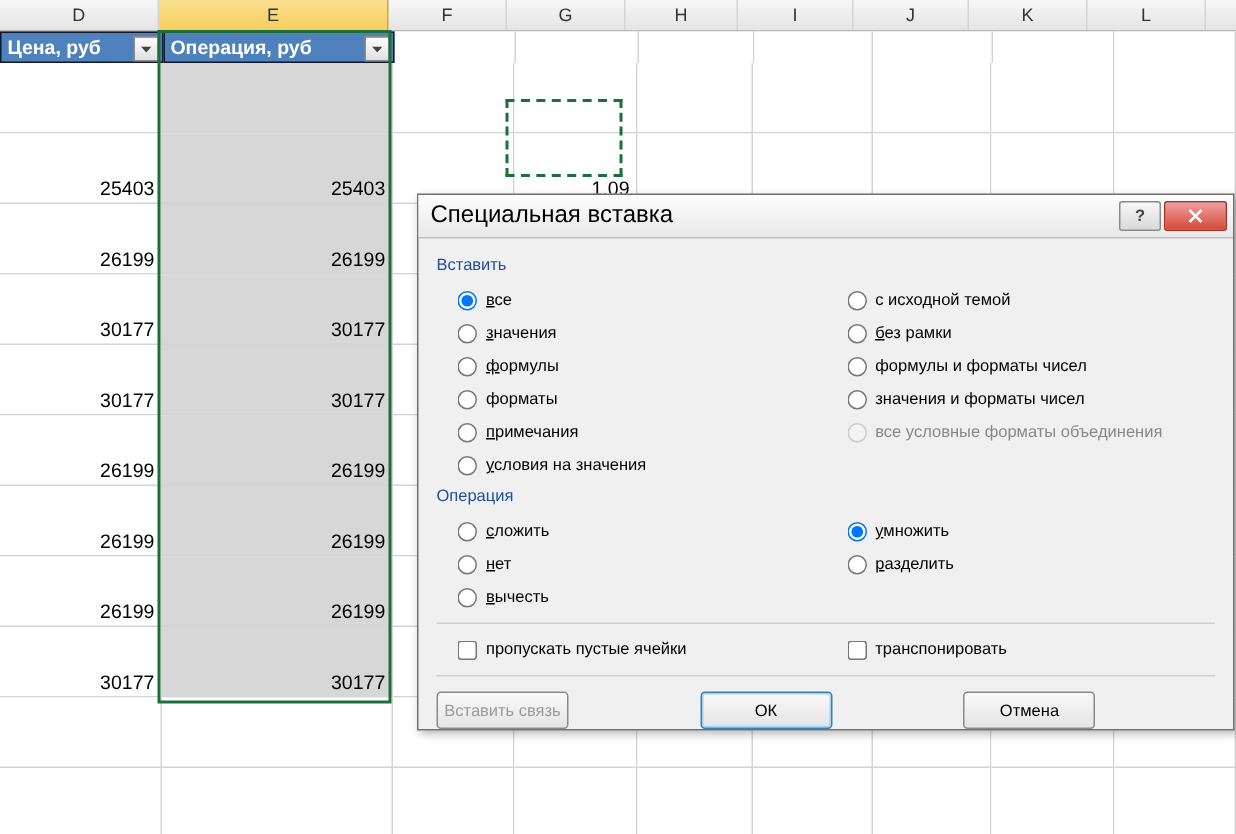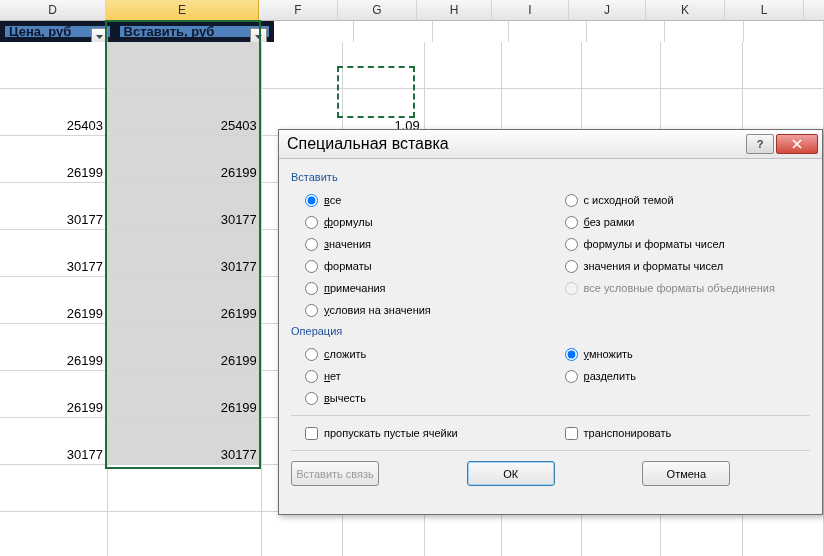--- a/index.html
+++ b/index.html
@@ -4,34 +4,34 @@
 <style>
 body{margin:0;font-family:"Segoe UI",Tahoma,sans-serif;font-size:11px;background:#fff;width:824px;height:556px;overflow:hidden;position:relative}
 .col-headers{display:flex;height:20px;background:linear-gradient(#f7f7f7,#e4e4e4);border-bottom:1px solid #b8b8b8}
 .col-h{text-align:center;line-height:20px;border-right:1px solid #d4d4d4;color:#333;font-size:12px}
 .col-h.sel{background:linear-gradient(#fae191,#f7cd5d);border-right:1px solid #d2a72f}
 .grid{position:relative}
 .row{display:flex;height:47px;position:relative}
 .row.hdr{height:21px}
 .cell{border-right:1px solid #d4d4d4;border-bottom:1px solid #d4d4d4;display:flex;align-items:flex-end;justify-content:flex-end;padding:0 4px 2px 0;background:#fff;font-size:13px;color:#000}
 .cell.sel{background:#d7d7d7}
-.table-hdr{background:#4f81bd!important;color:#0f172a;font-weight:bold;align-items:center;justify-content:flex-start;padding:0 0 0 4px;position:relative;border:5px solid #0f172a;font-size:13px}
+.table-hdr{background:#4f81bd!important;color:#ffffff;font-weight:bold;align-items:center;justify-content:flex-start;padding:0 0 0 4px;position:relative;border:1px solid #0f172a;font-size:13px}
 .filter-btn{position:absolute;right:2px;top:2px;width:15px;height:15px;background:linear-gradient(#fdfdfd,#e0e0e0);border:1px solid #8a8a8a;display:flex;align-items:center;justify-content:center;cursor:pointer}
 .filter-btn svg{width:7px;height:4px}
 .sel-border{position:absolute;left:105px;top:20px;width:152px;height:445px;border:2px solid #1e6e3c;pointer-events:none}
 .copy-border{position:absolute;left:337px;top:66px;width:74px;height:48px;border:2px dashed #1e6e3c;pointer-events:none}
 .cell.copy-src{justify-content:flex-end;align-items:flex-end}
 
 .dialog{position:absolute;left:278px;top:129px;width:543px;background:#f0f0f0;border:1px solid #707070;box-shadow:2px 2px 6px rgba(0,0,0,.3);font-size:11px}
 .titlebar{height:28px;background:linear-gradient(#fdfdfd,#e8e8e8);display:flex;align-items:center;padding:0 4px;border-bottom:1px solid #c0c0c0}
 .titlebar .title{flex:1;padding-left:4px;font-size:16px;color:#000}
 .win-btn{width:26px;height:18px;margin-left:2px;display:flex;align-items:center;justify-content:center;border:1px solid #8a8a8a;border-radius:2px;background:linear-gradient(#f7f7f7,#d9d9d9);cursor:pointer;font-size:11px;font-weight:bold;color:#444}
 .win-btn.close{width:40px;background:linear-gradient(#f0a0a0,#d44a3a);color:#fff;border-color:#a03328}
 .win-btn.close svg{width:10px;height:10px}
-.dlg-body{padding:8px 12px 28px 12px}
+.dlg-body{padding:8px 12px 0 12px}
 .grp-title{color:#1e4e9c;margin:4px 0 6px 0;font-size:11px}
 .radio-cols{display:flex}
 .radio-col{flex:1}
 .radio-row{display:flex;align-items:center;height:22px;cursor:pointer}
 .radio-row input{margin:0 6px 0 14px}
 .radio-row.disabled{color:#888}
 .hr{border:none;border-top:1px solid #d0d0d0;margin:6px 0}
 .chk-row{display:flex;align-items:center;height:22px}
 .chk-row input{margin:0 6px 0 14px}
 .btn-row{display:flex;justify-content:flex-end;gap:8px;margin-top:10px;align-items:center}
@@ -62,21 +62,21 @@
   <div class="row hdr">
       <div class="cell table-hdr" style="width: 105px;">
         <span>Цена, руб</span>
         <div class="filter-btn">
           <svg viewBox="0 0 7 4">
             <path d="M0 0 L3.5 4 L7 0 Z" fill="#444"></path>
           </svg>
         </div>
       </div>
       <div class="cell table-hdr" style="width: 152px;">
-        <span>Вставить, руб</span>
+        <span>Операция, руб</span>
         <div class="filter-btn">
           <svg viewBox="0 0 7 4">
             <path d="M0 0 L3.5 4 L7 0 Z" fill="#444"></path>
           </svg>
         </div>
       </div>
       <div class="cell" style="width: 78px; height: 21px;"></div>
       <div class="cell" style="width: 78px; height: 21px;"></div>
       <div class="cell" style="width: 74px; height: 21px;"></div>
       <div class="cell" style="width: 76px; height: 21px;"></div>
@@ -222,25 +222,25 @@
   <div class="dlg-body">
     <div class="grp-title">Вставить</div>
     <div class="radio-cols">
       <div class="radio-col" id="paste-left">
           <label class="radio-row">
             <input type="radio" name="paste" checked="" style="">
             <span><span class="underline">в</span>се</span>
           </label>
           <label class="radio-row">
             <input type="radio" name="paste" style="">
+            <span><span class="underline">з</span>начения</span>
+          </label>
+          <label class="radio-row">
+            <input type="radio" name="paste" style="">
             <span><span class="underline">ф</span>ормулы</span>
-          </label>
-          <label class="radio-row">
-            <input type="radio" name="paste" style="">
-            <span><span class="underline">з</span>начения</span>
           </label>
           <label class="radio-row">
             <input type="radio" name="paste" style="">
             <span>форматы</span>
           </label>
           <label class="radio-row">
             <input type="radio" name="paste" style="">
             <span><span class="underline">п</span>римечания</span>
           </label>
           <label class="radio-row">

